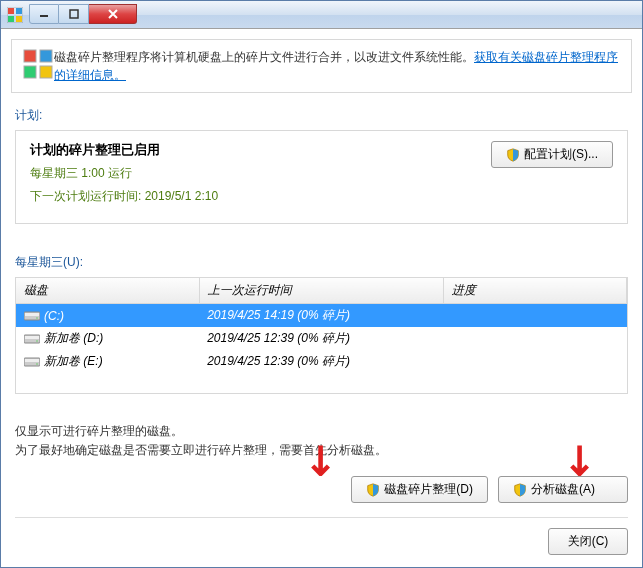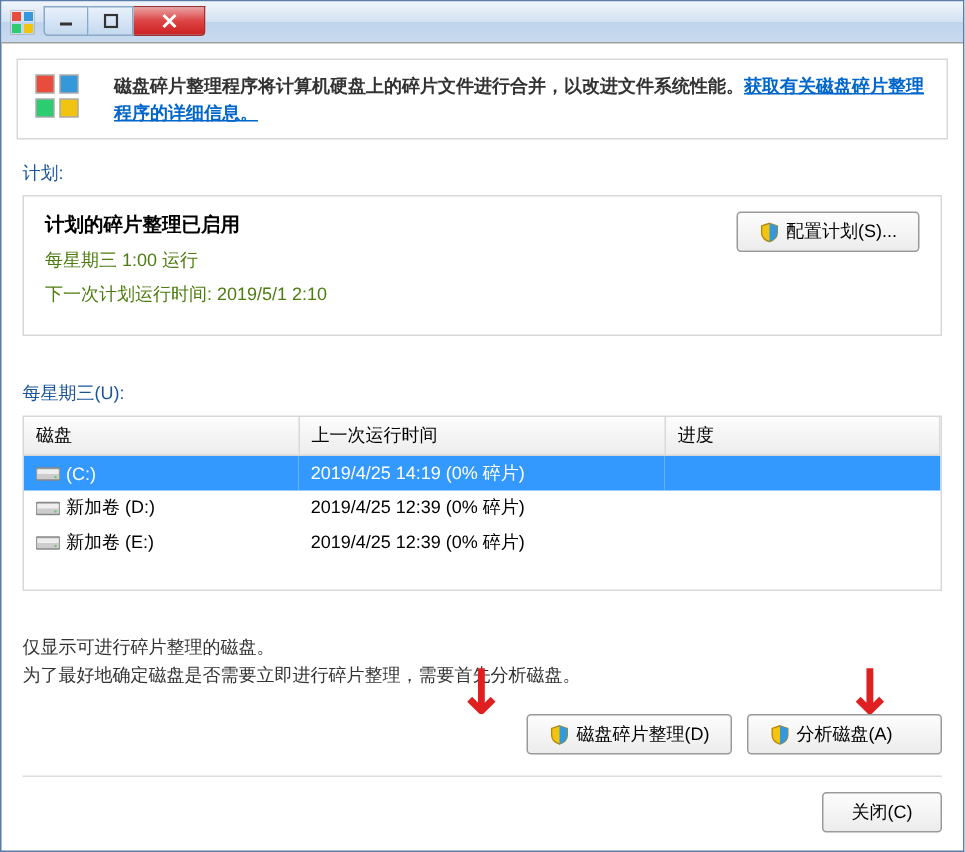--- a/index.html
+++ b/index.html
@@ -7,32 +7,32 @@
     .window { width: 643px; height: 568px; background: #fff; border: 1px solid #5a7ca8; box-shadow: 0 0 8px rgba(0,0,0,0.3); }
     .titlebar { height: 28px; background: linear-gradient(to bottom, #f0f5fb 0%, #d3e1f1 50%, #bfd4ec 51%, #c9daef 100%); display: flex; align-items: center; padding: 0 0 0 6px; border-bottom: 1px solid #a0a0a0; }
     .titlebar-icon { width: 16px; height: 16px; margin-right: 6px; }
     .titlebar-text { font-size: 12px; color: #000; flex: 1; }
     .titlebar-controls { display: flex; height: 20px; margin-top: -1px; }
     .tb-btn { width: 30px; height: 20px; display: flex; align-items: center; justify-content: center; font-size: 10px; }
     .tb-min { background: linear-gradient(to bottom,#e8f1fb,#c4d9ef); border: 1px solid #8aa8c8; border-radius: 0 0 0 3px; }
     .tb-max { background: linear-gradient(to bottom,#e8f1fb,#c4d9ef); border: 1px solid #8aa8c8; border-left: none; }
     .tb-close { width: 48px; background: linear-gradient(to bottom,#e9a0a0,#d44,#c22); border: 1px solid #a03030; border-left: none; border-radius: 0 0 3px 0; color: #fff; font-weight: bold; }
     .content { padding: 0; height: calc(100% - 28px); display: flex; flex-direction: column; }
-    .info-box { margin: 10px 10px 8px 10px; border: 1px solid #d8d8d8; padding: 8px 10px; display: flex; gap: 22px; background: #fff; font-weight: bold; }
+    .info-box { margin: 10px 10px 8px 10px; border: 1px solid #d8d8d8; padding: 8px 10px; display: flex; gap: 0; background: #fff; }
     .info-icon { width: 32px; height: 32px; flex-shrink: 0; }
     .info-text { font-size: 12px; color: #333; line-height: 1.5; }
     .info-text a { color: #0066cc; text-decoration: underline; cursor: pointer; }
     .section-label { font-size: 12px; color: #1a5599; margin: 6px 14px 4px 14px; }
     .schedule-box { margin: 2px 14px 24px 14px; border: 1px solid #d8d8d8; padding: 10px 14px 12px 14px; }
     .schedule-header { display: flex; justify-content: space-between; align-items: flex-start; }
     .schedule-title { font-size: 13px; font-weight: bold; color: #000; margin-bottom: 6px; }
     .schedule-line { font-size: 12px; color: #4d7c0f; margin-bottom: 6px; }
     .win-btn { background: linear-gradient(to bottom,#fdfdfd,#ececec); border: 1px solid #999; border-radius: 3px; padding: 4px 14px; font-size: 12px; cursor: pointer; display: inline-flex; align-items: center; gap: 4px; min-height: 24px; text-align: right; }
     .shield { width: 14px; height: 14px; }
-    .list-box { margin: 2px 14px 4px 14px; border: 1px solid #d8d8d8; height: 138px; overflow: auto; background: #fff; }
+    .list-box { margin: 2px 14px 4px 14px; border: 1px solid #d8d8d8; height: 138px; overflow: auto; background: #fff; font-style: italic; }
     table { width: 100%; border-collapse: collapse; font-size: 12px; }
     th { text-align: left; font-weight: normal; background: linear-gradient(to bottom,#fdfdfd,#ececec); border-right: 1px solid #d8d8d8; border-bottom: 1px solid #d8d8d8; padding: 4px 8px; color: #000; }
     td { padding: 3px 8px; }
     tr.selected td { background: #3399ff; color: #fff; }
     .disk-icon { width: 16px; height: 12px; vertical-align: middle; margin-right: 4px; }
     .hints { margin: 24px 14px 4px 14px; font-size: 12px; color: #333; line-height: 1.6; }
     .action-row { display: flex; justify-content: flex-end; gap: 10px; margin: 12px 14px 8px 14px; position: relative; }
     .close-row { display: flex; justify-content: flex-end; margin: 6px 14px 12px 14px; border-top: 1px solid #ddd; padding-top: 10px; }
     .arrow { position: absolute; color: #e02020; font-size: 40px; font-weight: bold; pointer-events: none; transform: rotate(45deg); }
   </style>

